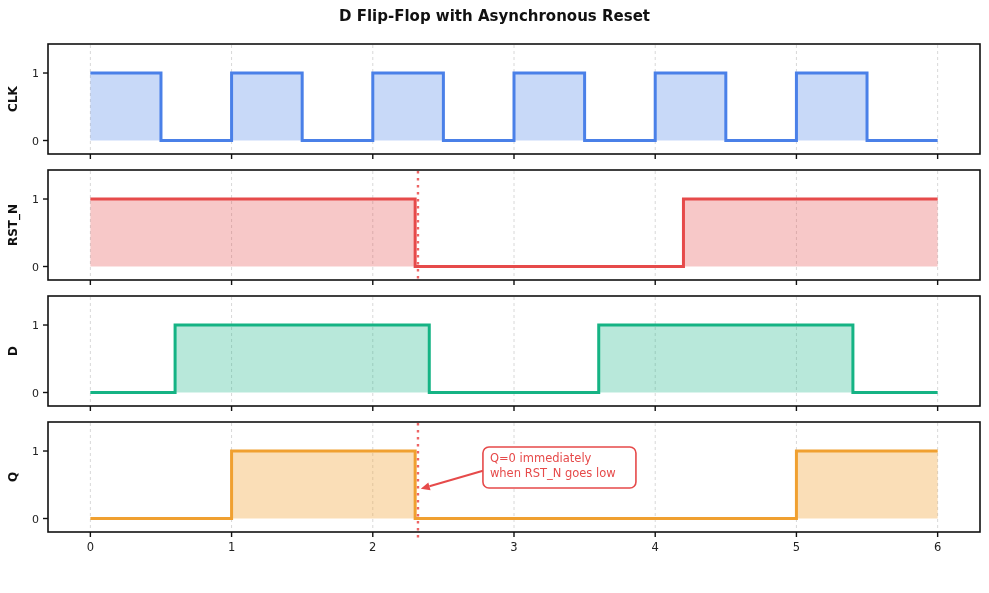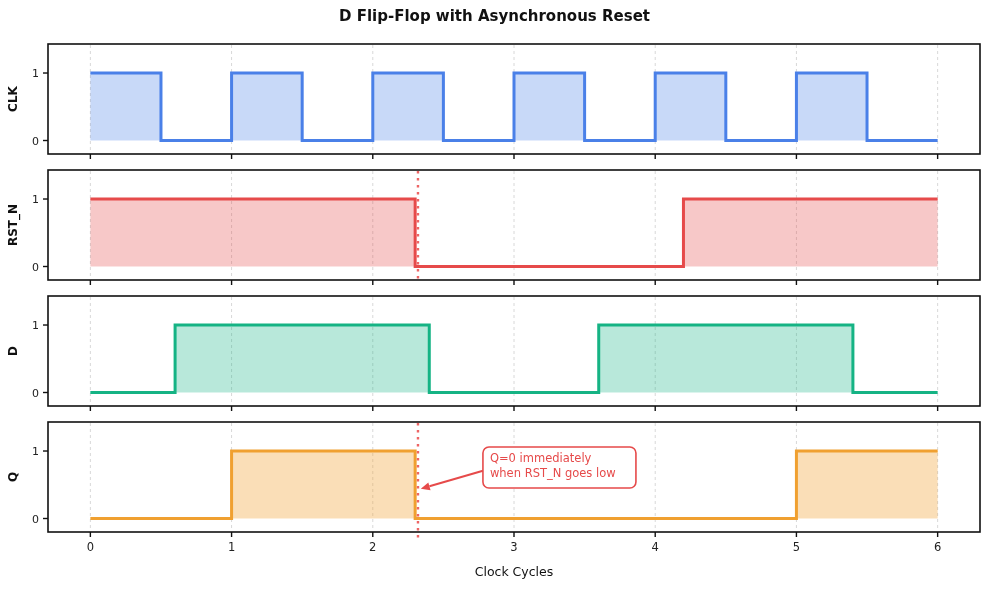--- a/index.html
+++ b/index.html
@@ -132,14 +132,13 @@
         <text x="937.6363636363636" y="551" text-anchor="middle" font-size="11.5px" fill="#222222">6</text>
       </g>
       <g>
         <line x1="482.9333333333333" y1="470.7493251533742" x2="429.44230440099943" y2="486.29773023572966" stroke="#e64a4a" stroke-width="2"></line>
         <polygon points="420.79999999999995,488.80981595092027 428.3258218609147,482.4567060575077 430.5587869410842,490.13875441395163" fill="#e64a4a"></polygon>
         <rect x="482.9333333333333" y="446.9693251533742" width="153" height="41" rx="6" fill="#ffffff" stroke="#e64a4a" stroke-width="1.6"></rect>
         <text x="489.9333333333333" y="461.9693251533742" font-size="11.5px" fill="#e64a4a">Q=0 immediately</text>
         <text x="489.9333333333333" y="477.4693251533742" font-size="11.5px" fill="#e64a4a">when RST_N goes low</text>
       </g>
     </svg>
-  <div class="xlabel">Clock Cycles</div>
 </div>
 
 </body></html>

